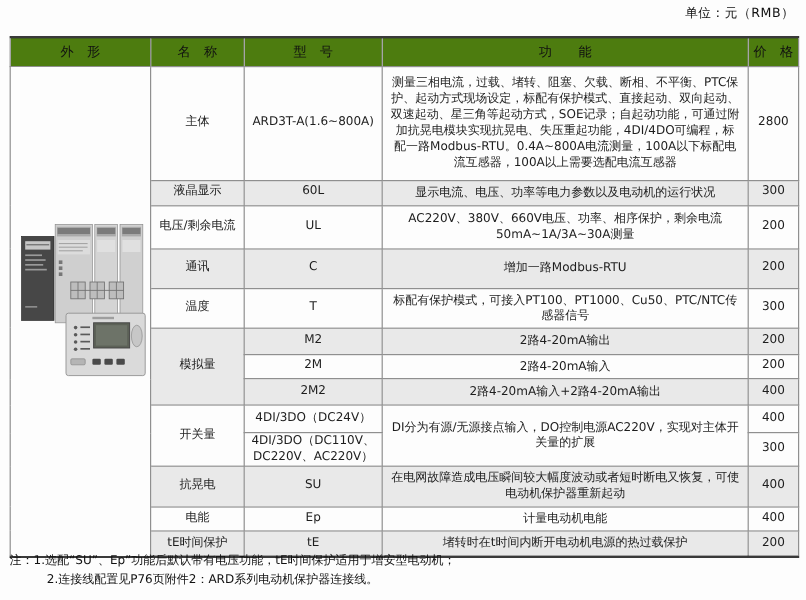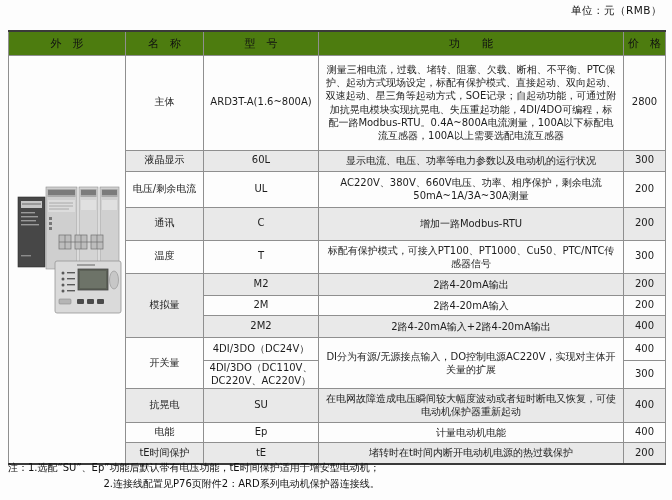--- a/index.html
+++ b/index.html
@@ -38,21 +38,20 @@
   tr.shaded td { background:#e9e9e9; }
   td.cell-white { background:#fdfdfd; }
   td.name-cell, td.model-cell, td.price-cell { text-align:center; padding:1px 2px; line-height:12.5px;margin-top:48px; }
   td.func-cell { text-align:center; padding:3px 6px; line-height:13.2px; }
   td.appearance-cell { vertical-align:top; position:relative; }
   .photo-wrap { position:absolute; top:125px; left:6px; width:108px; height:142px; }
   .notes {
     position:absolute; top:460px; left:8px;
     font-size:10px; line-height:15.5px; color:#111;
     white-space:nowrap;
-    text-align:right;
   }
   .notes .note-line2 { margin-left:31px; }
 </style>
 </head>
 <body>
 
 <div class="unit-label">单位：元（RMB）</div>
 
 <table class="price-table">
   <colgroup>

